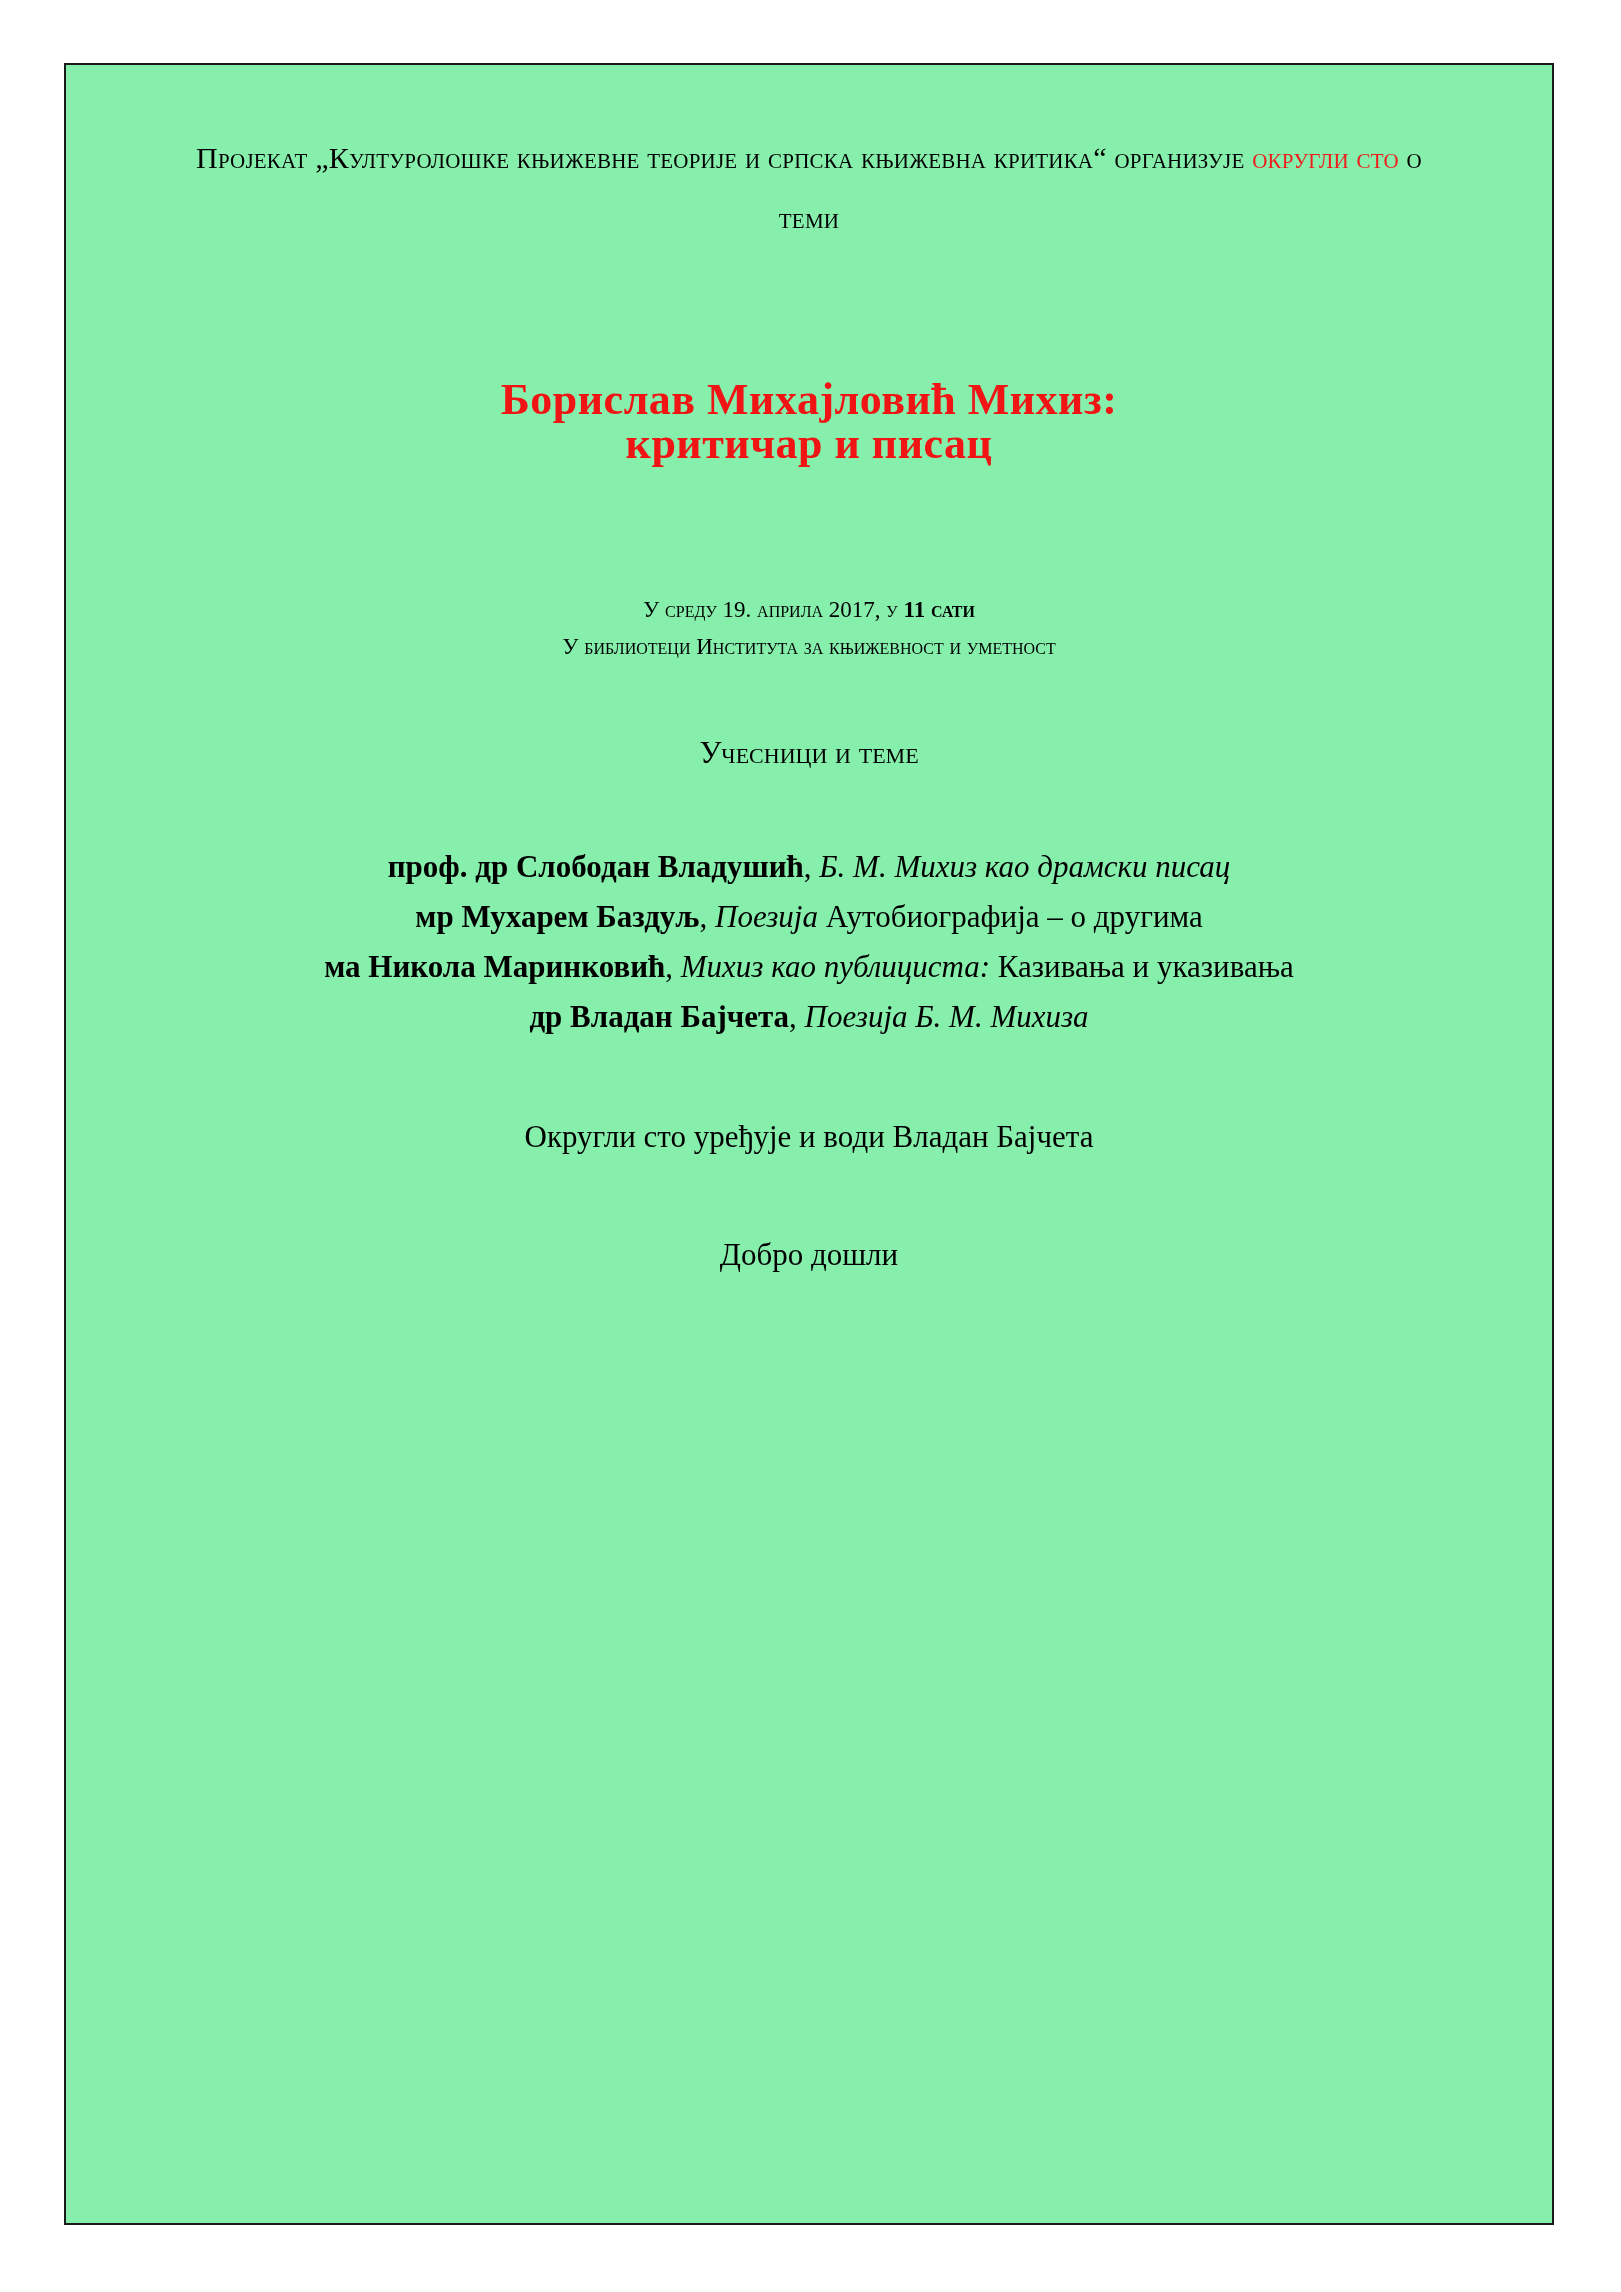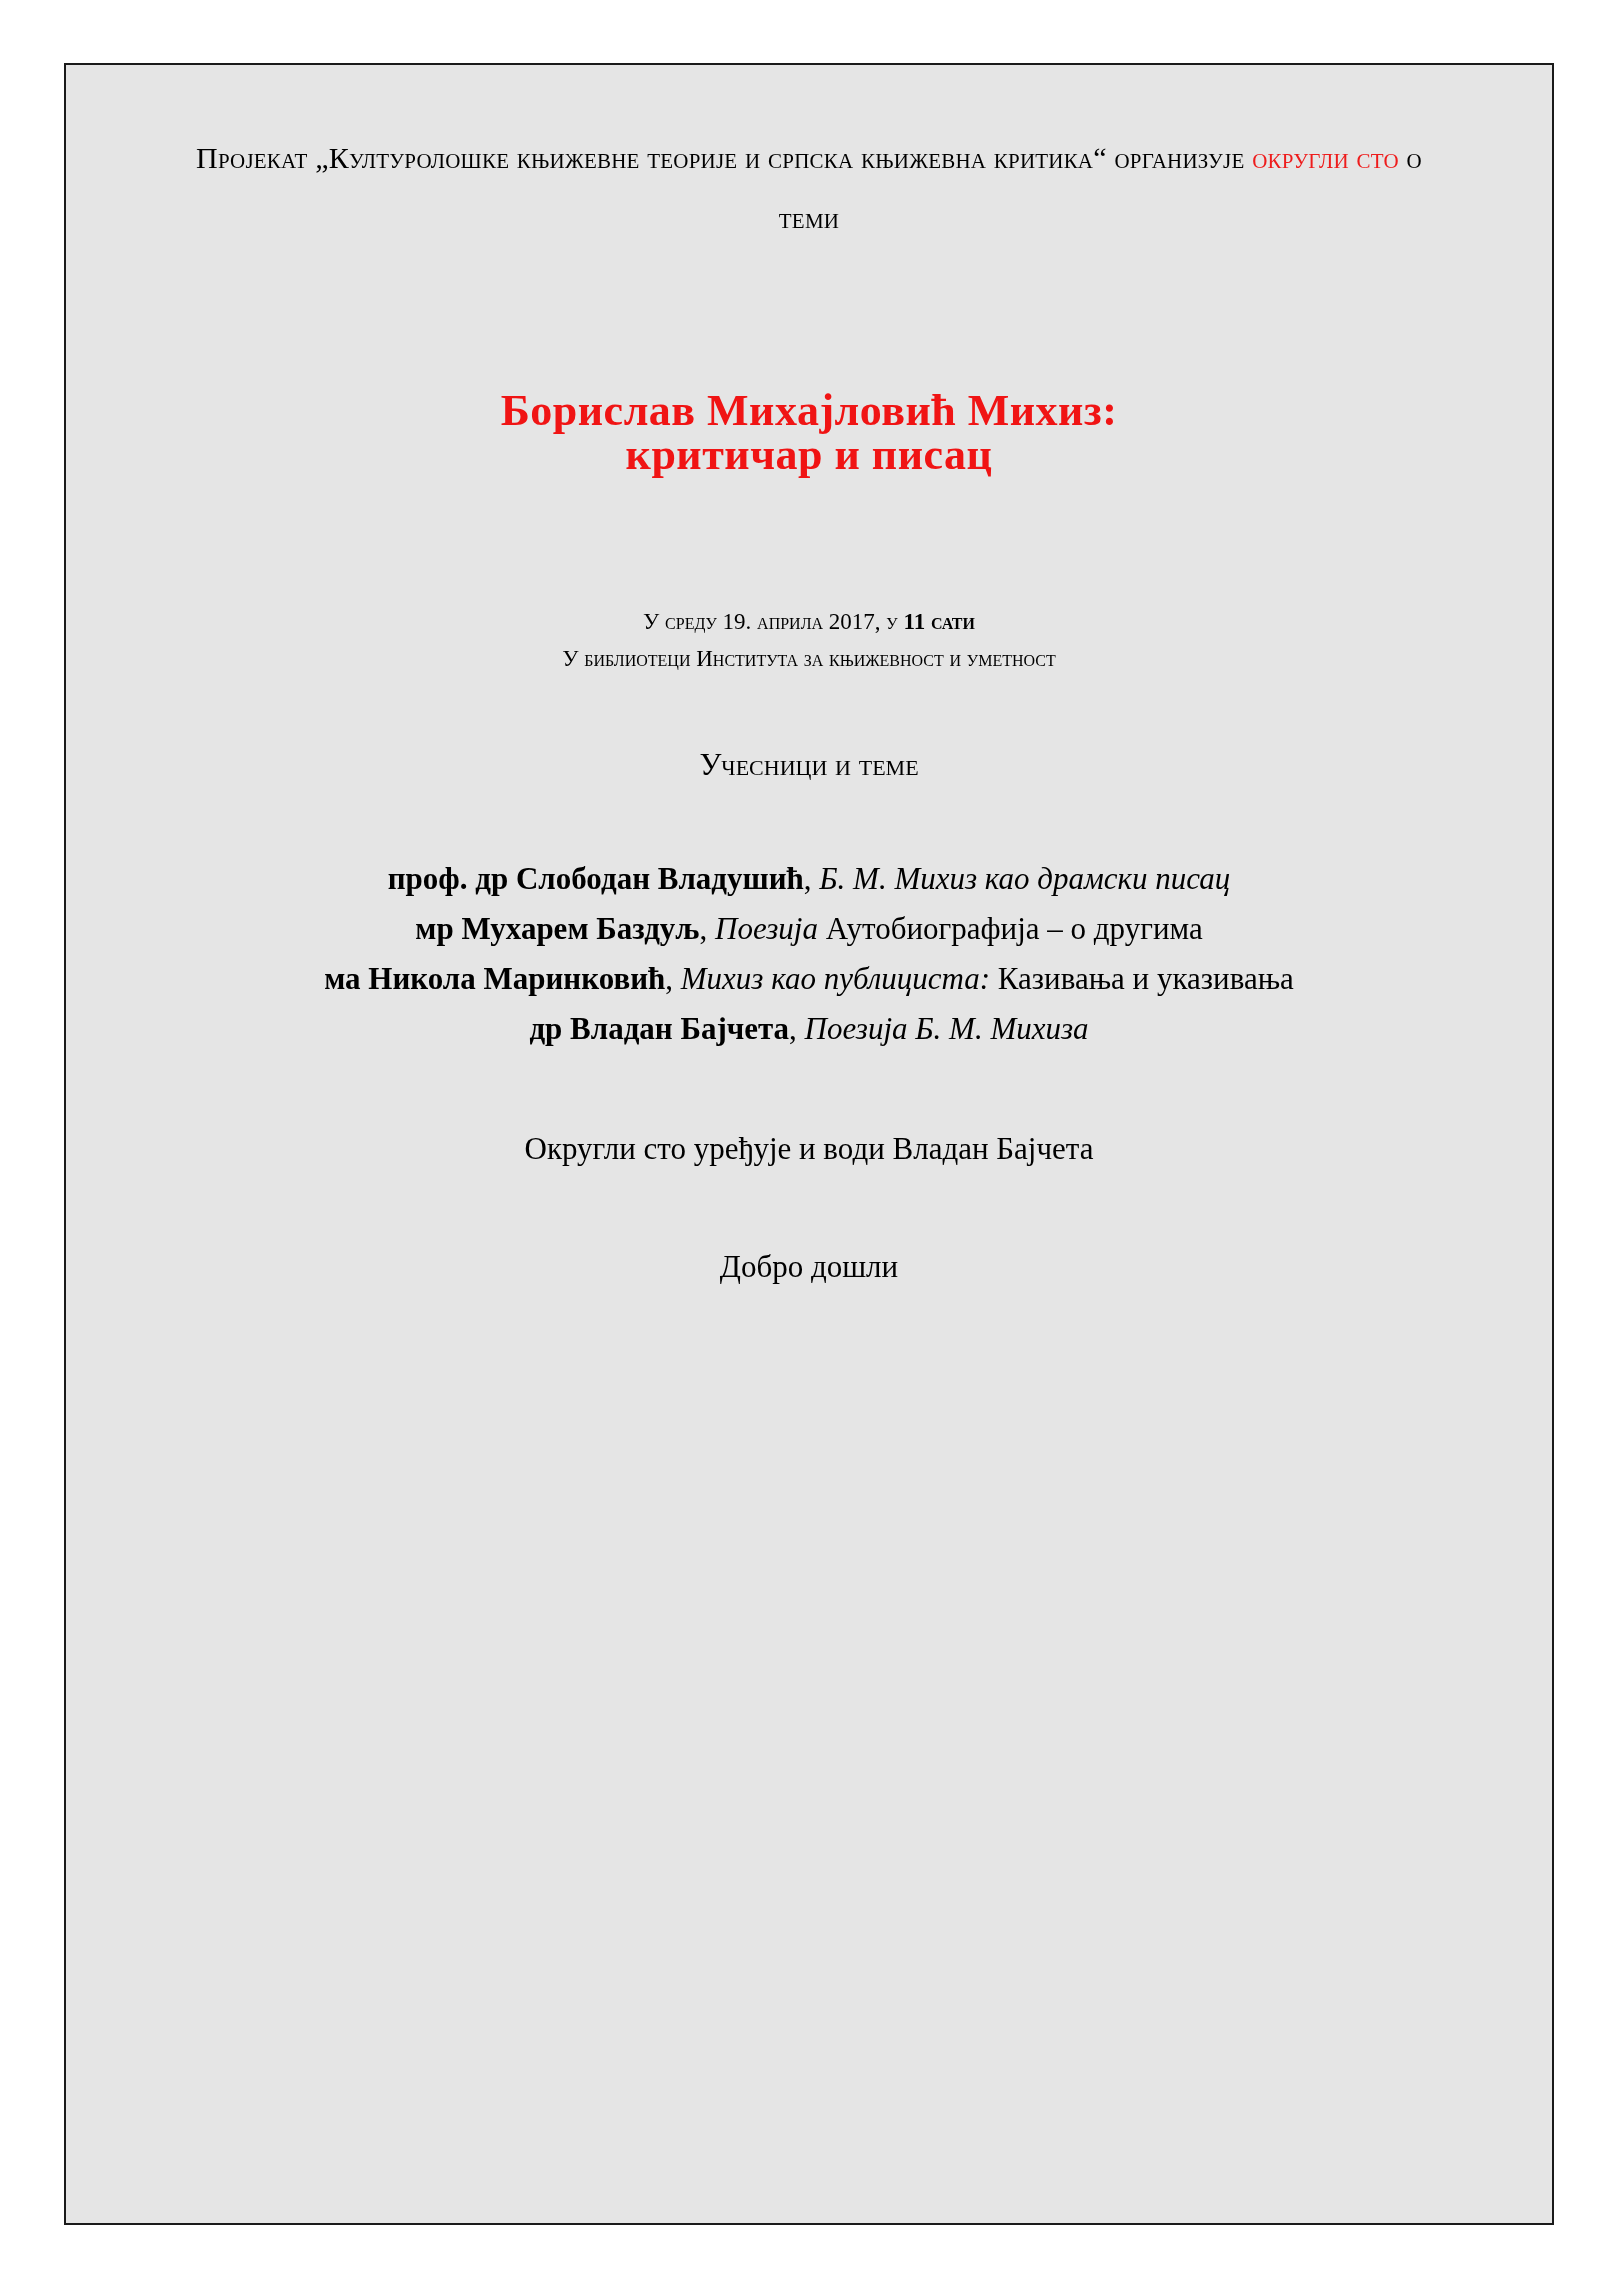--- a/index.html
+++ b/index.html
@@ -17,21 +17,21 @@
 
   
   .page {
     position: absolute;
     left: 64px;
     top: 63px;
     width: 1490px;
     height: 2162px;
     border: 2px solid #1a1a1a;
     box-sizing: border-box;
-    background: #e5e5e5;
+    background: #86efac;
   }
 
   .content {
     position: absolute;
     left: 0;
     top: 0;
     width: 100%;
     padding: 0 116px;
     box-sizing: border-box;
   }
@@ -51,21 +51,21 @@
     text-align: center;
     margin: 0;
     padding-top: 63px;
   }
   .intro .accent {
     color: #ee1c1c;
   }
 
   
   .main-title {
-    margin: 12px;
+    margin: 1px;
     padding-top: 129px;
     text-align: center;
     color: #f01414;
     font-weight: bold;
     font-size: 44px;
     line-height: 1.55;
     letter-spacing: 0.5px;
   }
 
   

